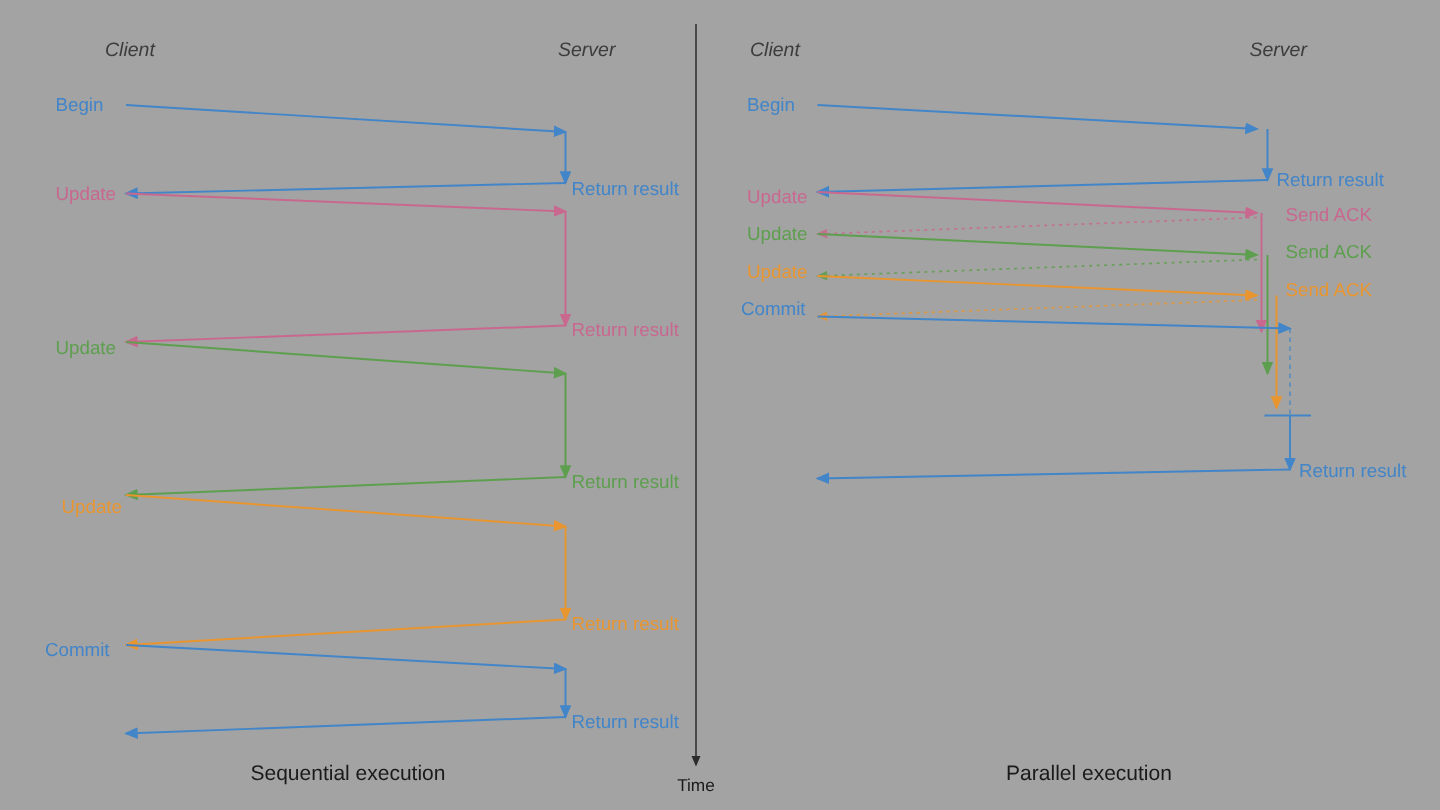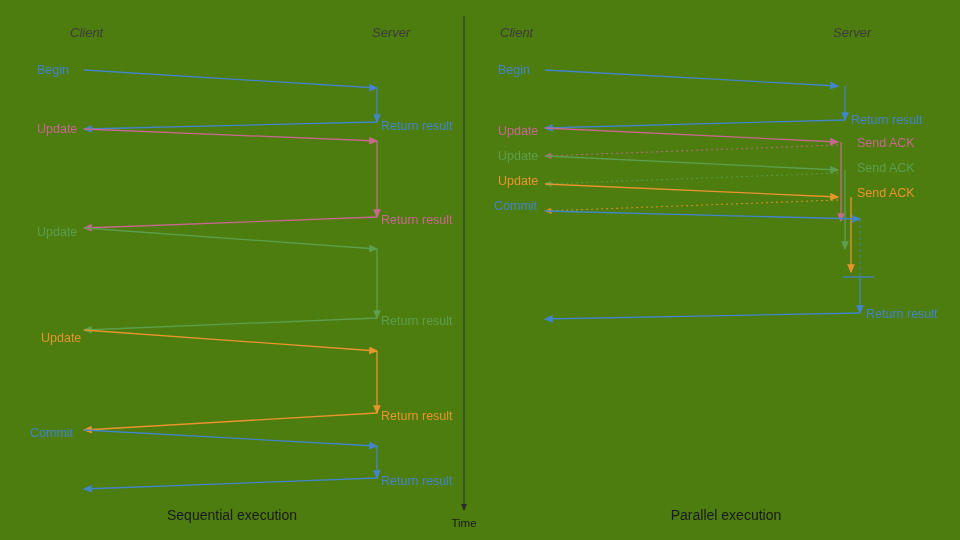--- a/index.html
+++ b/index.html
@@ -8,21 +8,21 @@
     padding: 0;
     background: #ffffff;
   }
   body {
     font-family: "Liberation Sans", sans-serif;
   }
   #canvas {
     position: relative;
     width: 960px;
     height: 540px;
-    background: #4d7c0f;
+    background: #a3a3a3;
     overflow: hidden;
   }
   svg.diagram {
     position: absolute;
     left: 0;
     top: 0;
     width: 960px;
     height: 540px;
   }
   .lane-title {

